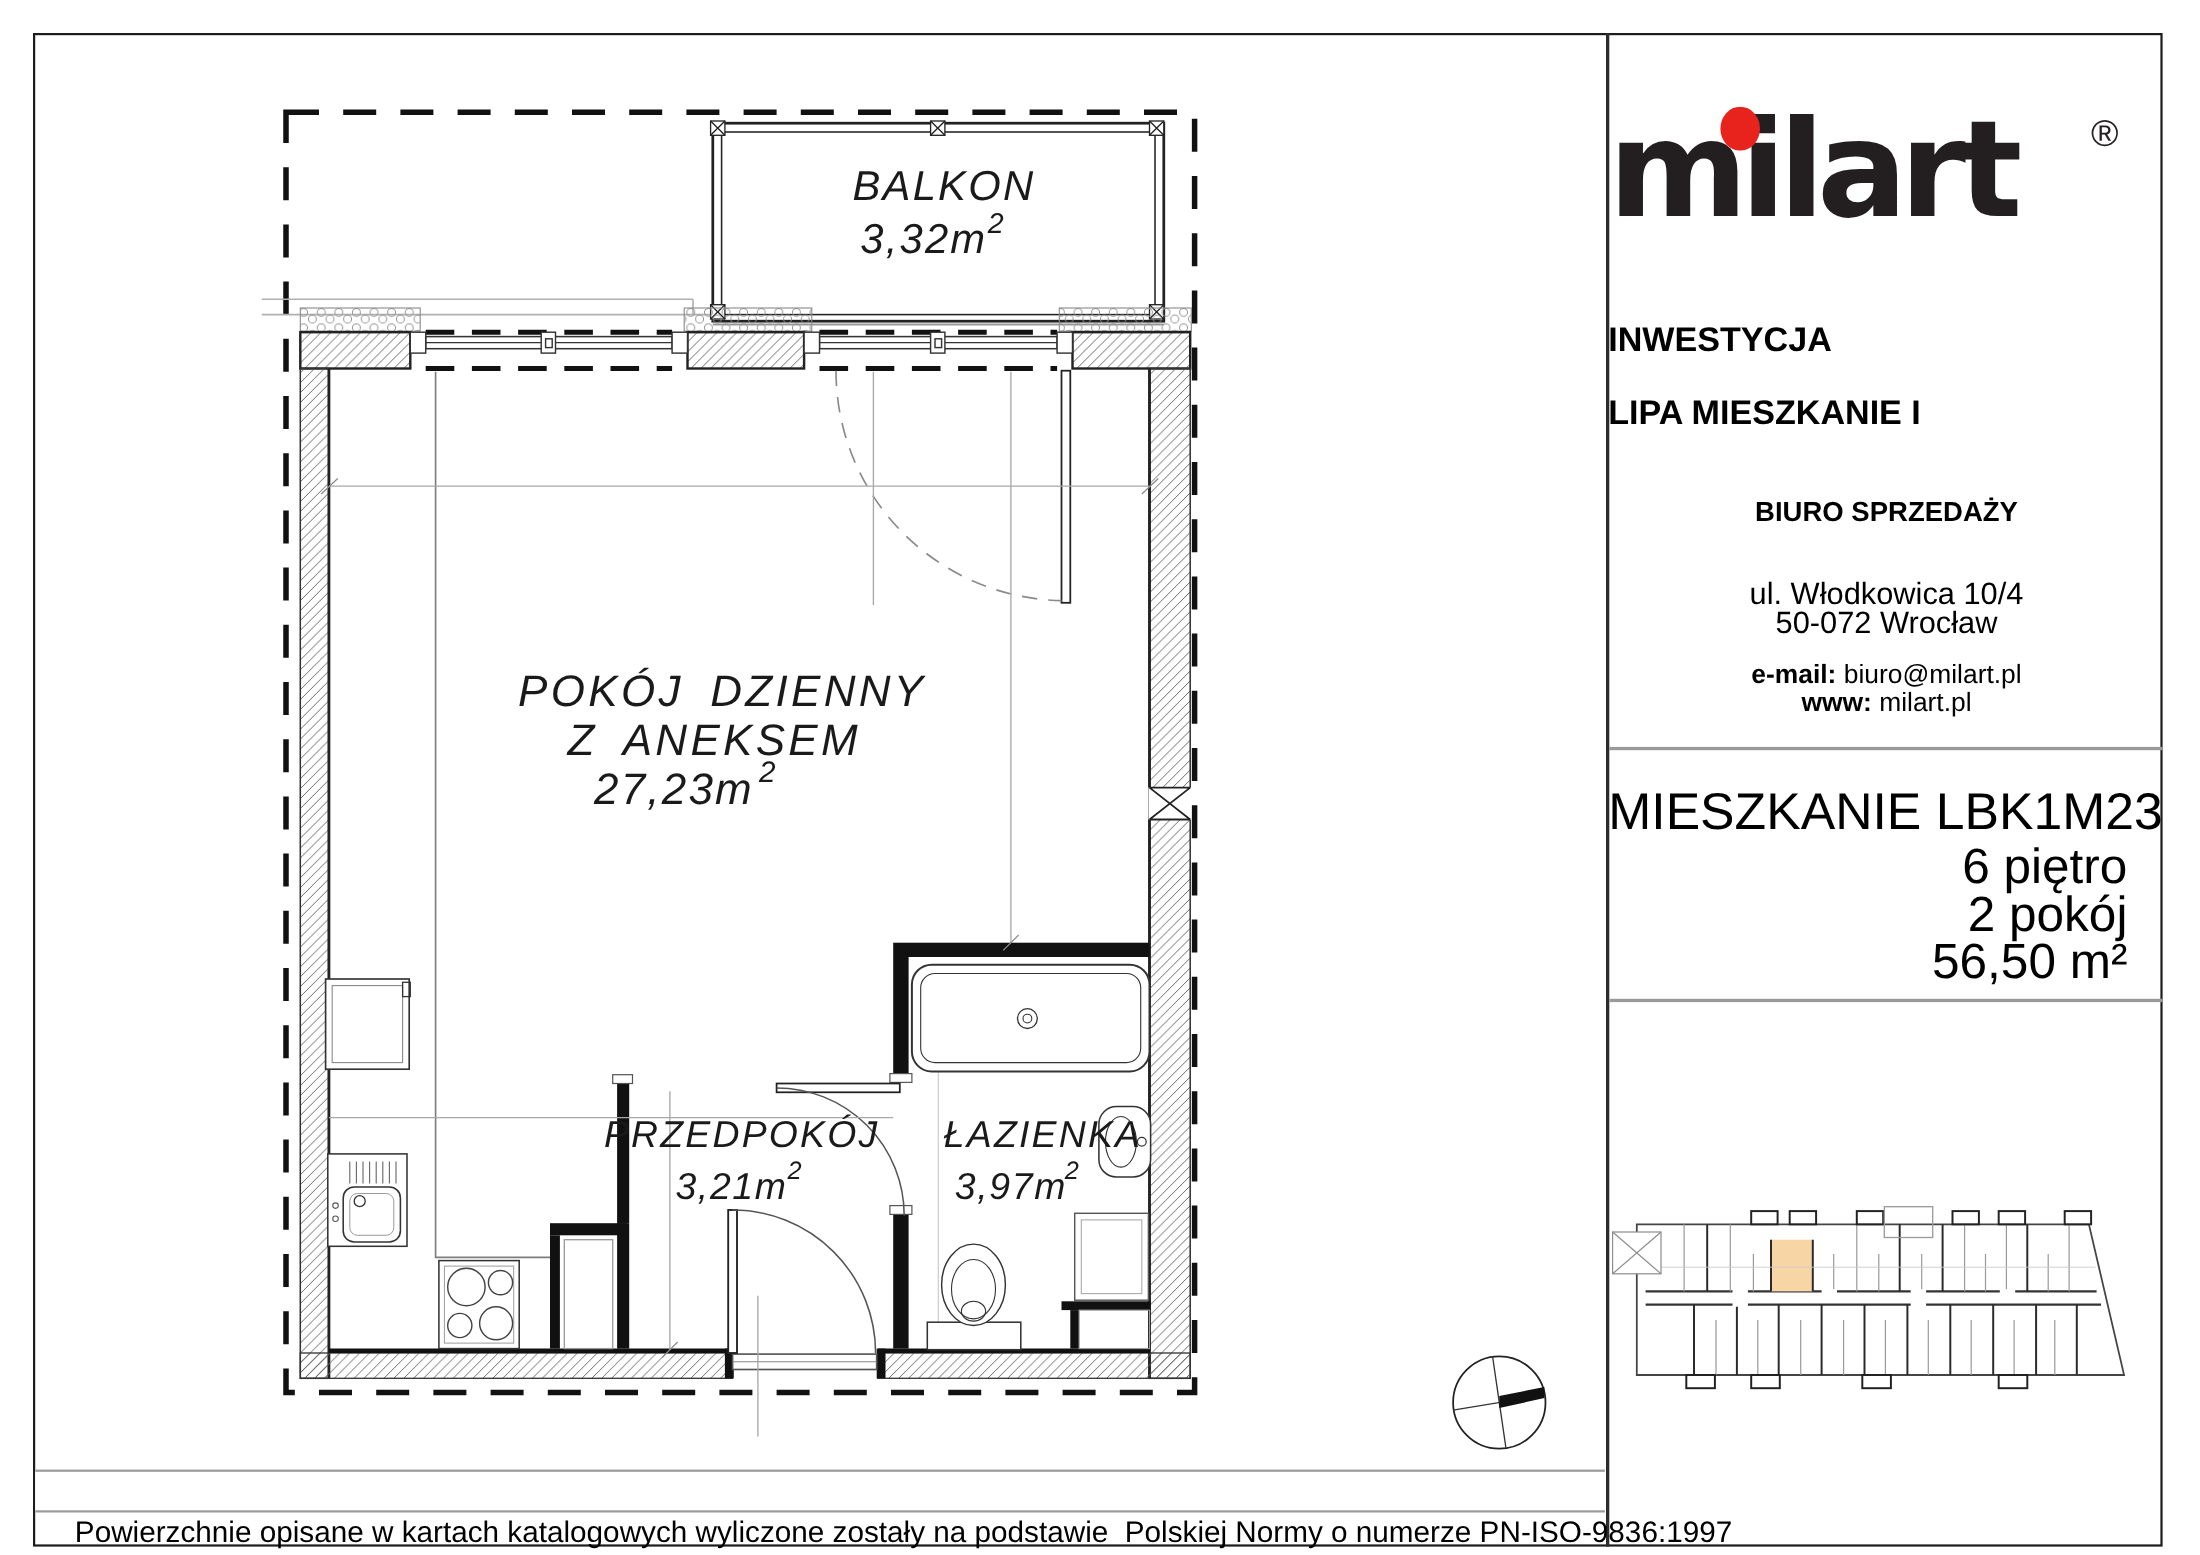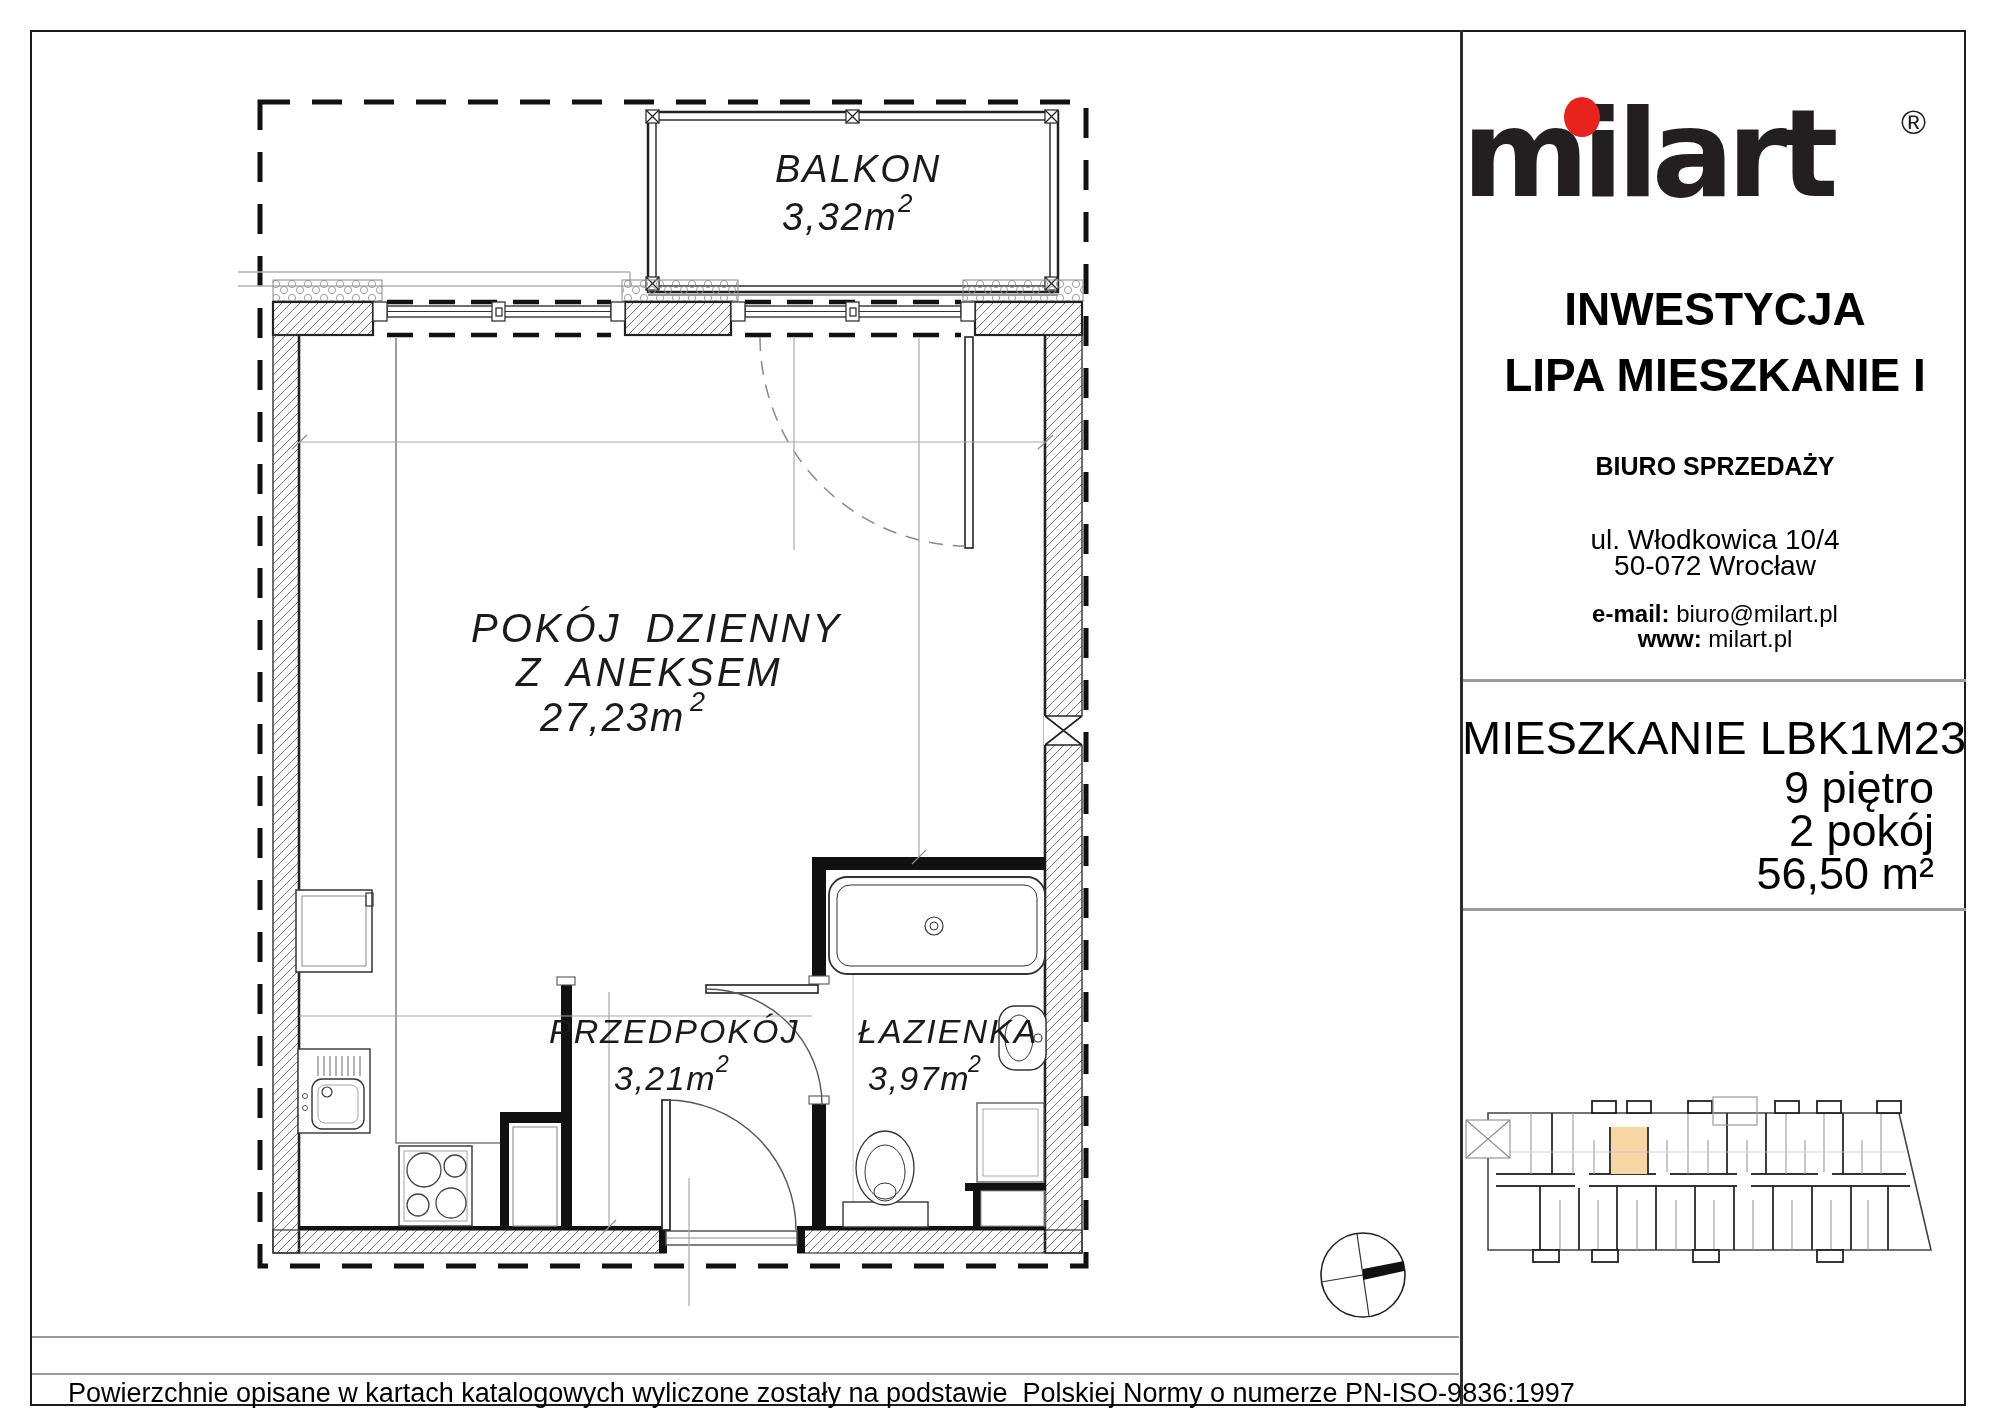--- a/index.html
+++ b/index.html
@@ -9,22 +9,22 @@
   .v-divider{position:absolute;left:1460px;top:30px;width:3px;height:1376px;background:#2c2c2c;}
   .h-divider{position:absolute;left:1463px;width:503px;height:3px;background:#9a9a9a;}
   .plan-svg{position:absolute;left:0;top:0;}
   .minimap-svg{position:absolute;left:0;top:0;}
   
   .sidebar-logo{position:absolute;left:1462px;top:95px;width:506px;text-align:left;}
   .logo-text{position:relative;display:inline-block;font-family:"DejaVu Sans",sans-serif;
              font-weight:bold;font-size:122px;line-height:118px;letter-spacing:-7px;color:#231f20;}
   .logo-dot{position:absolute;left:103px;top:1px;width:40px;height:40px;}
   .logo-reg{position:absolute;top:4px;right:-36px;font-size:34px;font-weight:normal;letter-spacing:0;color:#231f20;}
-  .investment{position:absolute;left:1462px;top:276px;width:506px;text-align:center;
-              font-size:46px;font-weight:bold;line-height:66px;white-space:nowrap;}
+  .investment{position:absolute;left:1462px;top:276px;width:506px;text-align:left;
+              font-size:31px;font-weight:bold;line-height:66px;white-space:nowrap;}
   .office{position:absolute;left:1462px;top:452px;width:506px;text-align:center;}
   .office .title{font-size:25px;font-weight:bold;margin-bottom:46px;}
   .office .addr{font-size:28px;line-height:26px;}
   .office .contact{margin-top:22px;font-size:24px;line-height:25px;}
   .office b{font-weight:bold;}
   .apartment{position:absolute;left:1462px;top:710px;width:472px;text-align:right;white-space:nowrap;}
   .apartment .title{font-size:47px;line-height:56px;}
   .apartment .line{font-size:45px;line-height:43px;}
   .footer-strip{position:absolute;left:32px;top:1336px;width:1427px;height:39px;box-sizing:border-box;
                 border-top:2px solid #9a9a9a;border-bottom:2px solid #9a9a9a;
@@ -283,21 +283,21 @@
     <div class="contact">
       <div><b>e-mail:</b> <span>biuro@milart.pl</span></div>
       <div><b>www:</b> <span>milart.pl</span></div>
     </div>
   </div>
 
   <div class="h-divider" style="top:679px;"></div>
 
   <div class="apartment">
     <div class="title">MIESZKANIE LBK1M23</div>
-    <div class="line">9 piętro</div>
+    <div class="line">6 piętro</div>
     <div class="line">2 pokój</div>
     <div class="line">56,50 m²</div>
   </div>
 
   <div class="h-divider" style="top:908px;"></div>
 
   <svg class="minimap-svg" width="2000" height="1414" viewBox="0 0 2000 1414">
     <g>
       <path d="M1488,1113 H1899 L1931,1250 H1488 Z" fill="#fff" stroke="#444" stroke-width="1.6"></path>
 

